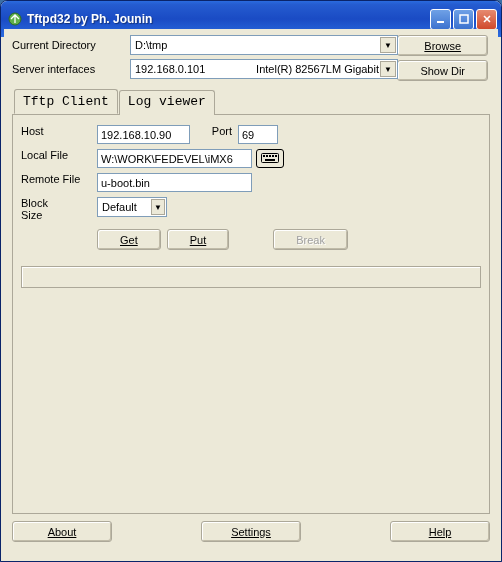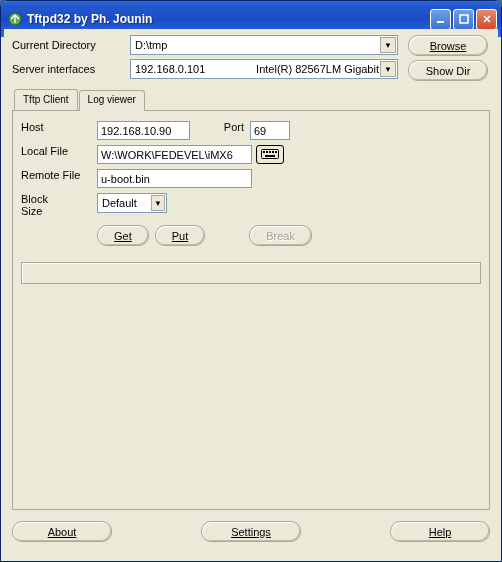--- a/index.html
+++ b/index.html
@@ -81,27 +81,27 @@
     border:1px solid #aca899;
     display:flex; align-items:center; justify-content:center;
     font-size:8px;
     color:#000;
   }
   .btn {
     height:21px;
     min-width:80px;
     background:#ece9d8;
     border:1px solid #aca899;
-    border-radius:10px;
+    border-radius:3px;
     box-shadow: inset 1px 1px 0 #fff, inset -1px -1px 0 #c0bba8;
     font-family:inherit;
     font-size:11px;
     cursor:default;
     text-align:center;
-    padding:0 16px;
+    padding:0 22px;
   }
   .btn.disabled { color:#a0a0a0; text-shadow:1px 1px 0 #fff; }
   .top-side-btns {
     position:absolute;
     right:10px;
     top:6px;
     display:flex;
     flex-direction:column;
     gap:4px;
   }
@@ -118,24 +118,25 @@
     z-index:2;
     margin-left:2px;
   }
   .tab {
     background:#ece9d8;
     border:1px solid #aca899;
     border-bottom:none;
     border-radius:3px 3px 0 0;
     padding:3px 8px 4px 8px;
     margin-right:1px;
-    font-size:10px;
+    font-size:13px;
     position:relative;
     top:1px;
     cursor:default;
+    font-family:Liberation Mono, monospace;
   }
   .tab.active {
     background:#ece9d8;
     border-bottom:1px solid #ece9d8;
     top:0;
     padding-top:4px;
     padding-bottom:4px;
     z-index:3;
   }
   .tabpage {
@@ -265,21 +266,21 @@
     <div class="tabstrip">
       <div class="tabs">
         <div class="tab active">Tftp Client</div>
         <div class="tab">Log viewer</div>
       </div>
       <div class="tabpage">
 
         <div class="form-row">
           <span class="flabel">Host</span>
           <input class="text-input" style="width: 93px;" value="192.168.10.90">
-          <span style="width:60px; text-align:right; padding-right:6px;">Port</span>
+          <span style="width:48px; text-align:right; padding-right:6px;">Port</span>
           <input class="text-input" style="width: 40px;" value="69">
         </div>
 
         <div class="form-row">
           <span class="flabel">Local File</span>
           <input class="text-input" style="width: 155px;" value="W:\WORK\FEDEVEL\iMX6">
           <div class="browse-file-btn">
             <span>
               <svg width="18" height="10">
                 <rect x="0.5" y="0.5" width="17" height="9" rx="1" fill="none" stroke="#000"></rect>

